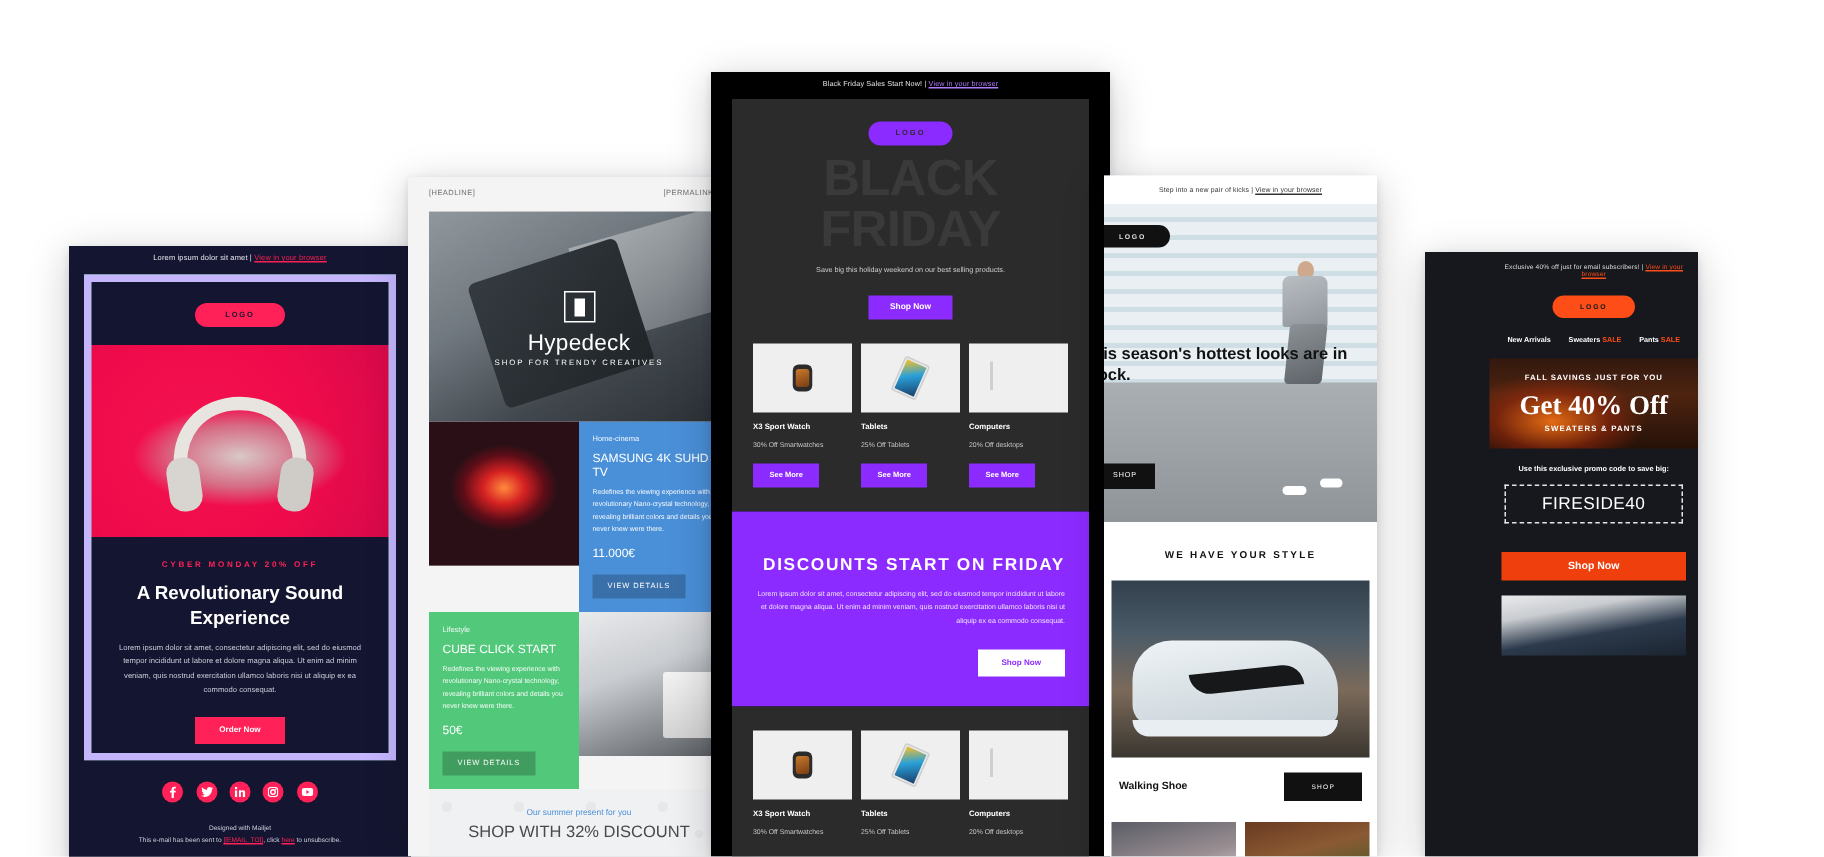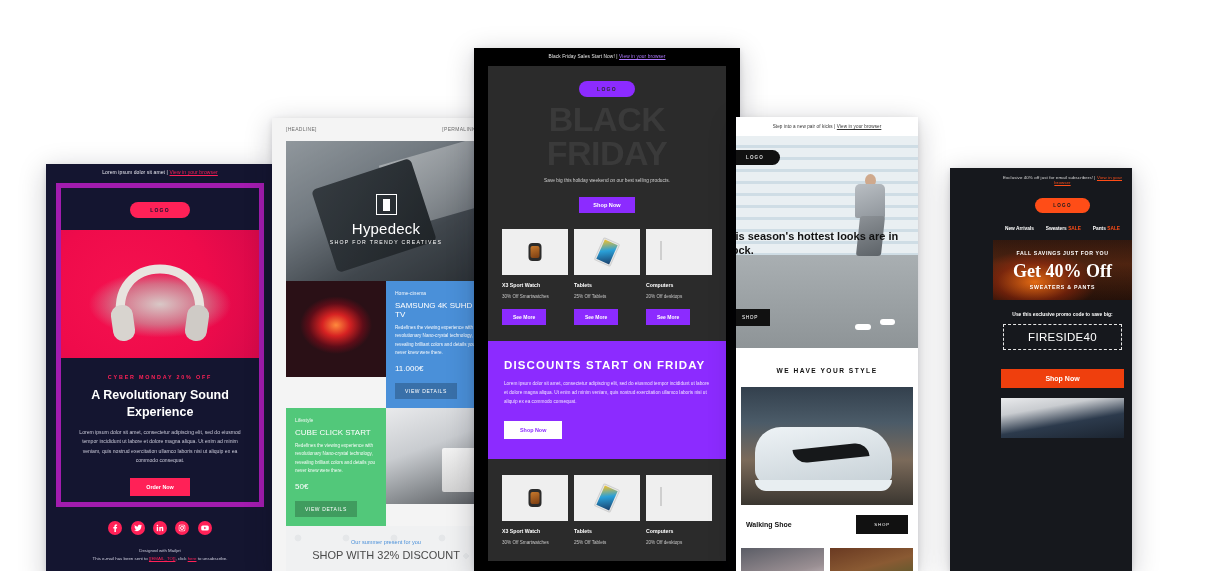--- a/index.html
+++ b/index.html
@@ -12,21 +12,21 @@
 
   
   .pre { font-size:5.2px; letter-spacing:.1px; text-align:center; padding:5px 4px; }
   .pre a { text-decoration:underline; }
   .pillbtn { display:inline-block; border-radius:20px; font-weight:bold; }
 
   
   #card1 { left:46px; top:164px; width:228px; height:420px; background:#141530; }
   #card1 .pre { color:#e8e8f0; background:#141530; font-size:5px; }
   #card1 .pre a { color:#ff1f57; }
-  #card1 .framebox { margin:3px 10px 0 10px; border:5px solid #a21caf; background:#86efac; }
+  #card1 .framebox { margin:3px 10px 0 10px; border:5px solid #c4b5fd; background:#86efac; }
   #card1 .logobar { background:#141530; padding:10px 0 12px; text-align:center; }
   #card1 .logo { background:#ff2157; color:#141530; font-size:5px; letter-spacing:1.2px;
     padding:5px 20px; border-radius:14px; }
   #card1 .hero { height:128px; position:relative;
     background:
       radial-gradient(ellipse 58% 42% at 50% 58%, rgba(215,210,205,.95) 0%, rgba(190,184,178,.55) 38%, rgba(240,20,78,0) 62%),
       radial-gradient(circle at 35% 50%, #f5124f 0%, #ef0b4b 55%, #d6094a 100%);
     overflow:hidden;}
   #card1 .hp { position:absolute; left:50%; top:58%; transform:translate(-50%,-50%); }
   #card1 .body { background:#141530; padding:16px 14px 6px; text-align:center; }
@@ -98,21 +98,21 @@
   #card3 .save{color:#cfcfcf;font-size:4.8px;text-align:center;margin-top:8px;}
   #card3 .shopwrap{text-align:center;padding:10px 0 16px;}
   #card3 .shop{display:inline-block;background:#8c2bff;color:#fff;font-size:5.6px;font-weight:bold;padding:5px 14px;}
   #card3 .prods{display:flex;gap:6px;padding:0 14px 16px;}
   #card3 .prod{flex:1;}
   #card3 .pimg{height:46px;background:#efefef;position:relative;overflow:hidden;}
   #card3 .pname{color:#fff;font-size:5.2px;font-weight:bold;margin-top:7px;}
   #card3 .pdesc{color:#c6c6c6;font-size:4.6px;margin-top:6px;}
   #card3 .pbtn{display:inline-block;margin-top:10px;background:#8c2bff;color:#fff;font-size:5px;
     font-weight:bold;padding:5px 11px;}
-  #card3 .band{background:#8c2bff;margin:0 14px;text-align:left;padding:18px 16px 20px;}
+  #card3 .band{background:#8c2bff;margin:0 14px;text-align:right;padding:30px 16px 20px;}
   #card3 .band h3{color:#fff;font-size:11.5px;letter-spacing:1.1px;font-weight:bold;}
   #card3 .band p{color:#f0e2ff;font-size:4.7px;line-height:1.9;margin-top:9px;}
   #card3 .band .b{display:inline-block;margin-top:14px;background:#fff;color:#8c2bff;font-size:5.4px;
     font-weight:bold;padding:6px 16px;}
   
   .watch{position:absolute;left:50%;top:50%;transform:translate(-50%,-50%);width:13px;height:18px;
     background:#2b2b2b;border-radius:4px;}
   .watch:after{content:"";position:absolute;left:2px;top:3px;right:2px;bottom:3px;border-radius:2px;
     background:linear-gradient(160deg,#c8792c,#7a3d12);}
   .tabletart{position:absolute;left:50%;top:50%;transform:translate(-50%,-50%) rotate(24deg);

